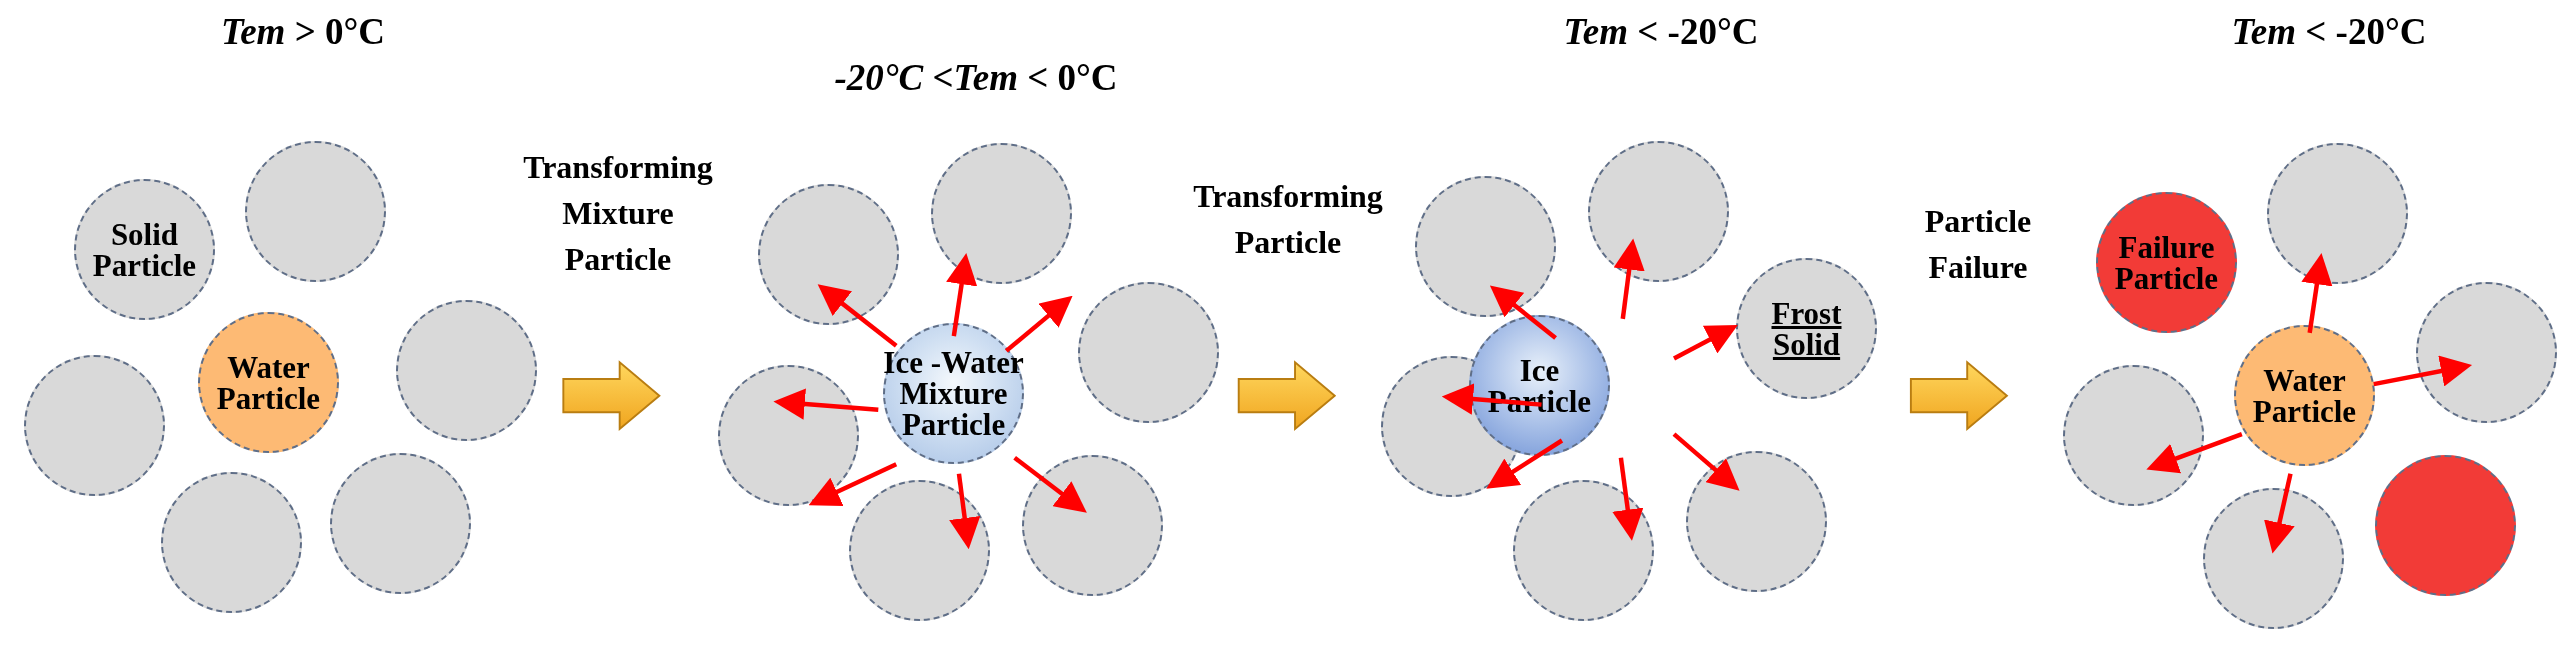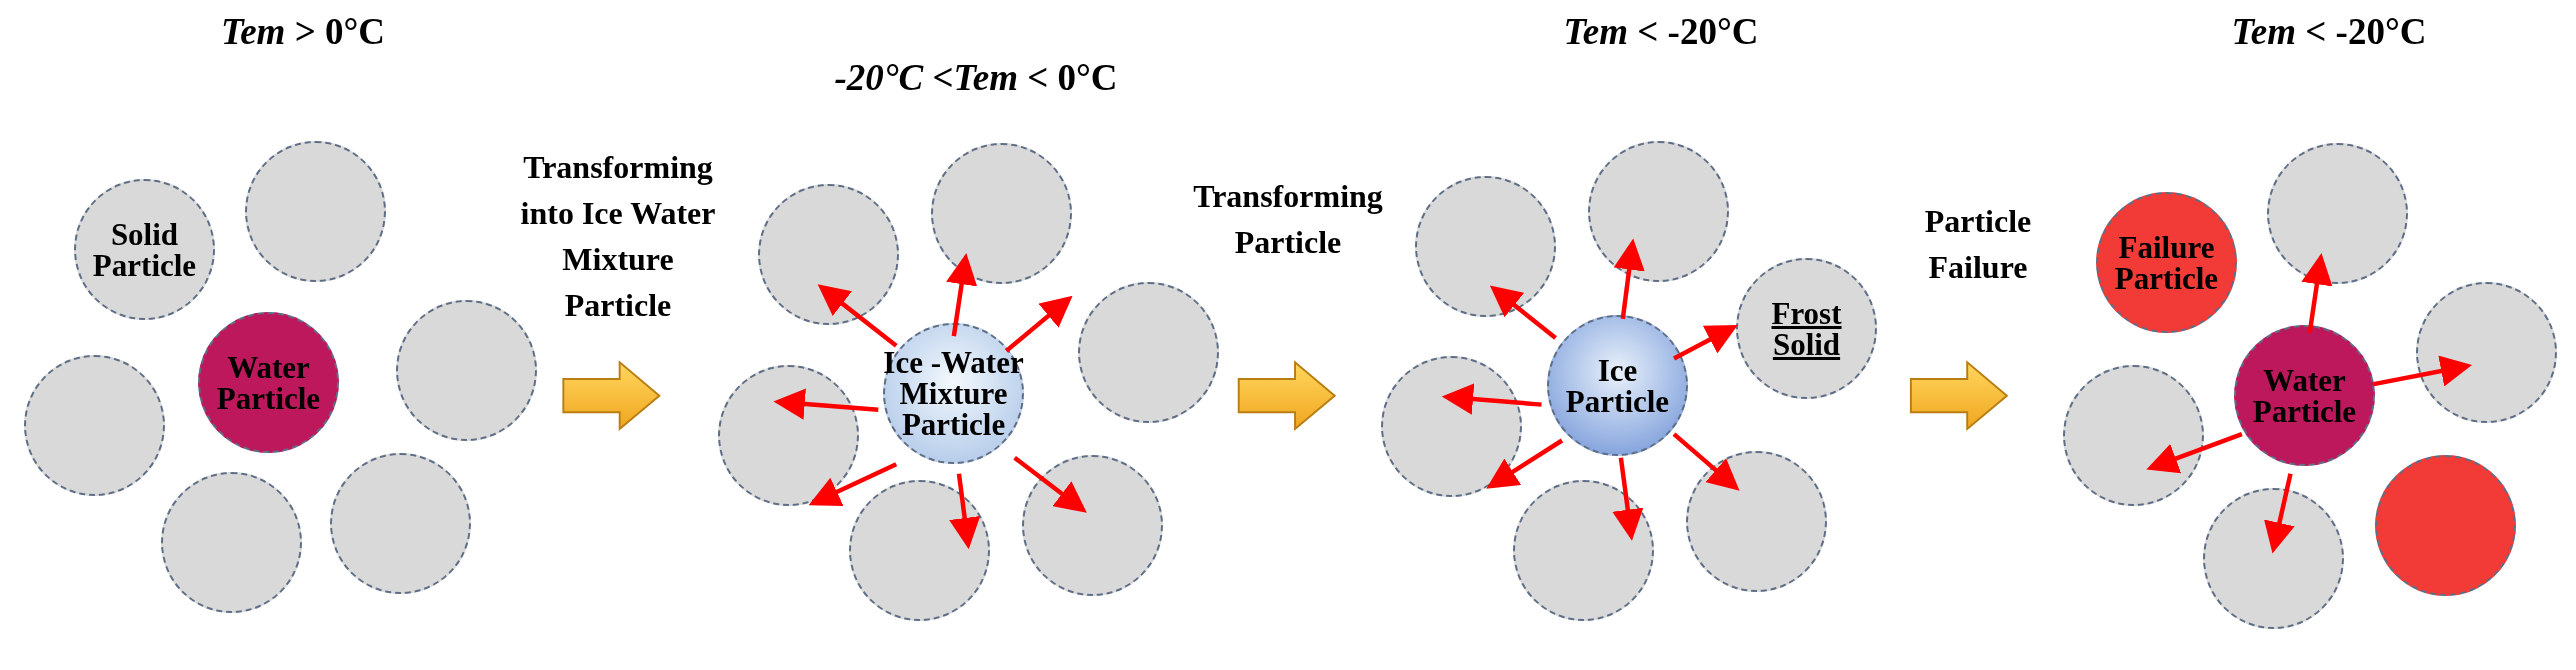--- a/index.html
+++ b/index.html
@@ -30,21 +30,21 @@
     position: absolute;
     width: 141px;
     height: 141px;
     border-radius: 50%;
     border: 2.6px dashed #5f6e87;
     display: flex;
     align-items: center;
     justify-content: center;
   }
   .gray    { background: #d9d9d9; }
-  .water   { background: #be185d; }
+  .water   { background: #fdba74; }
   .mixture { background: radial-gradient(circle at 50% 42%, #f4f8fc 0%, #cfdff2 45%, #a6c0e4 100%); }
   .ice     { background: radial-gradient(circle at 50% 40%, #e9f1fa 0%, #a9c0e8 50%, #6b8fd4 100%); }
   .failure { background: #f23b37; }
 
   .label {
     text-align: center;
     font-weight: bold;
     font-size: 31px;
     line-height: 31px;
     color: #000;
@@ -80,21 +80,20 @@
   </div>
   <div class="header" style="left:1469px; top:9px;">
     <span class="it">Tem</span><span> &lt; -20°C</span>
   </div>
   <div class="header" style="left:2137px; top:9px;">
     <span class="it">Tem</span><span> &lt; -20°C</span>
   </div>
 
   <div class="trans-text" style="left:413px; top:144px;">
     <div>Transforming</div>
-    <div>into Ice Water</div>
     <div>Mixture</div>
     <div>Particle</div>
   </div>
   <div class="trans-text" style="left:1083px; top:173px;">
     <div>Transforming</div>
     <div>Particle</div>
   </div>
   <div class="trans-text" style="left:1773px; top:198px;">
     <div>Particle</div>
     <div>Failure</div>
@@ -141,21 +140,21 @@
     <div class="circle gray" style="left:1588px; top:141px;"></div>
     <div class="circle gray" style="left:1736px; top:258px;text-decoration:underline;">
       <div class="label">
         <div>Frost</div>
         <div>Solid</div>
       </div>
     </div>
     <div class="circle gray" style="left:1381px; top:356px;"></div>
     <div class="circle gray" style="left:1513px; top:480px;"></div>
     <div class="circle gray" style="left:1686px; top:451px;"></div>
-    <div class="circle ice" style="left:1547px; top:315px;">
+    <div class="circle ice" style="left:1469px; top:315px;">
       <div class="label">
         <div>Ice</div>
         <div>Particle</div>
       </div>
     </div>
   </div>
 
   <div>
     <div class="circle failure" style="left:2096px; top:192px;">
       <div class="label">

